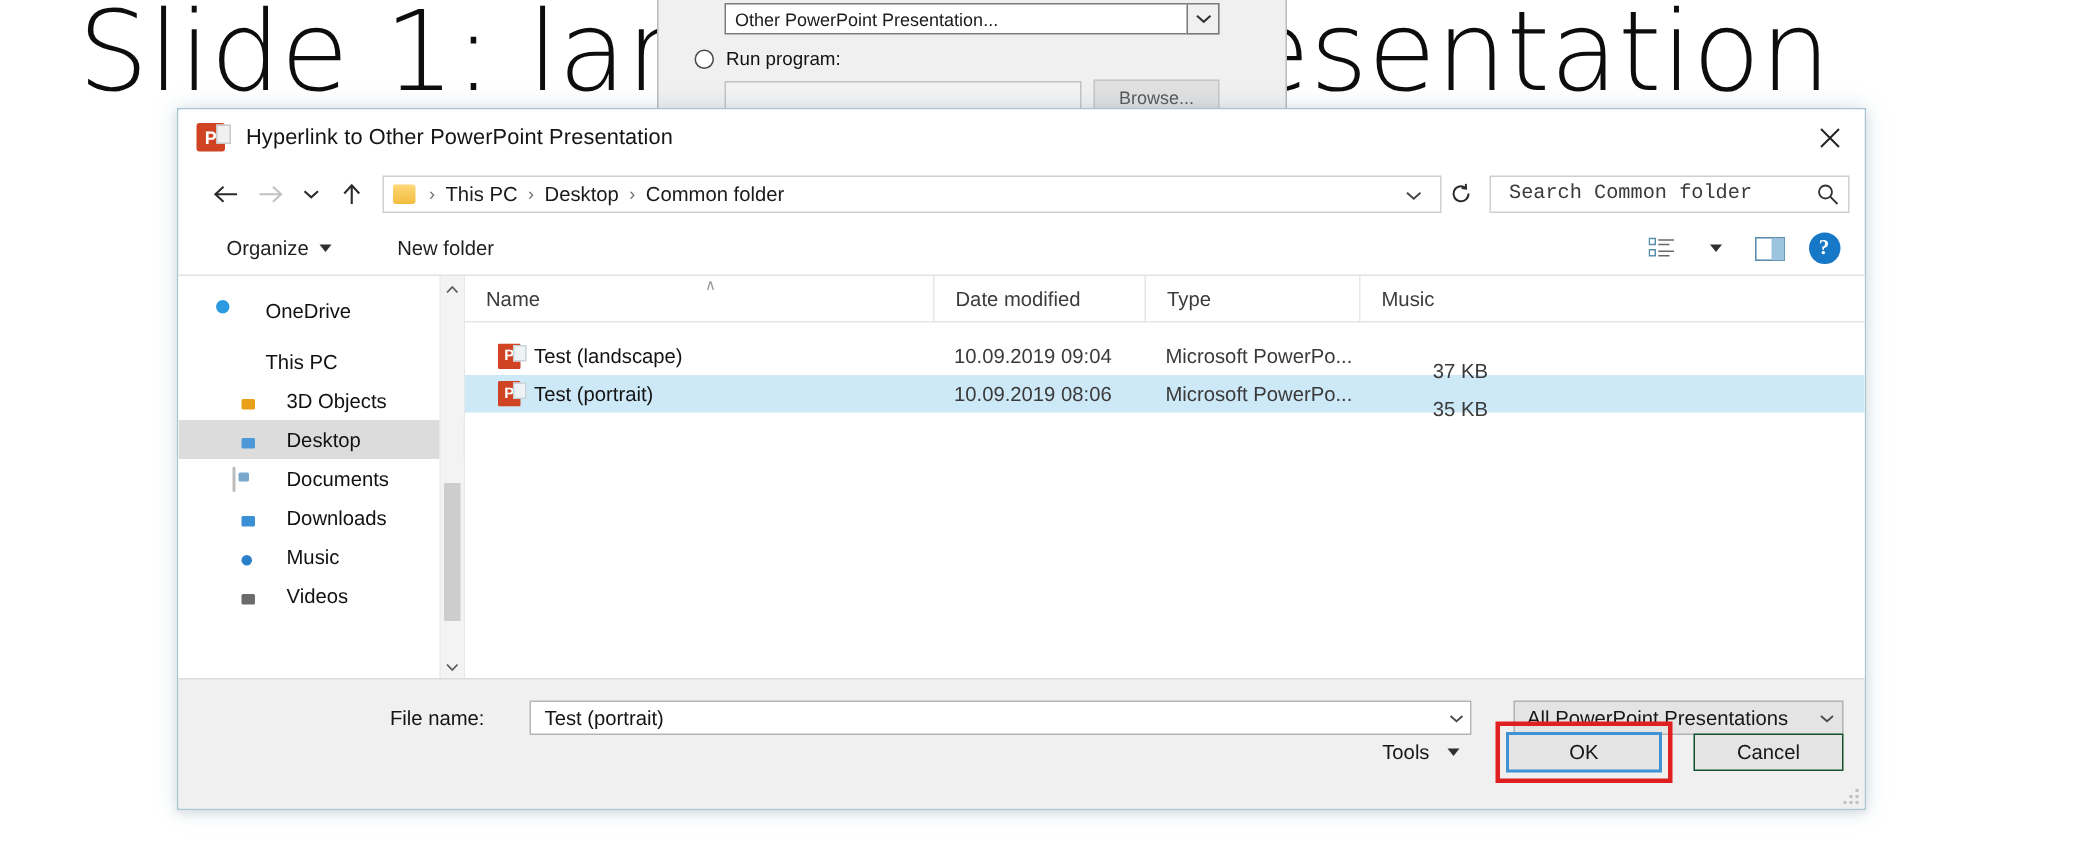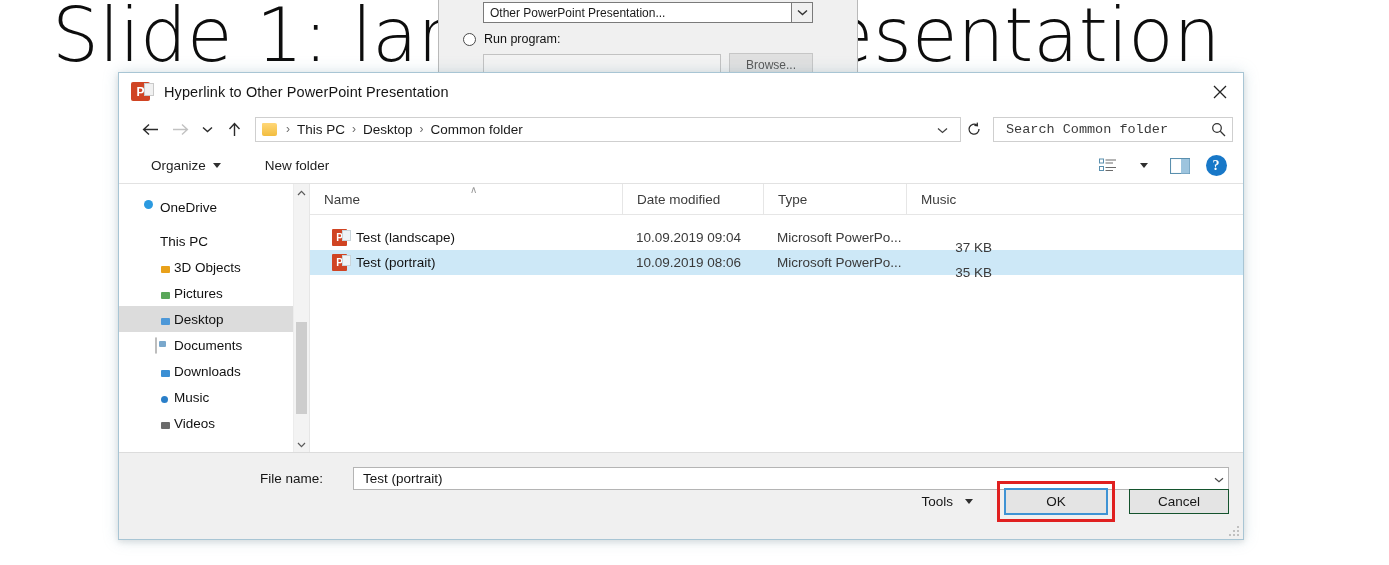--- a/index.html
+++ b/index.html
@@ -315,21 +315,21 @@
   }
   .tree {
     padding-top: 10px;
     font-size: 13.5px;
     color: #111;
   }
   .tree-row {
     display: flex;
     align-items: center;
     height: 26px;
-    gap: 2px;
+    gap: 19px;
     cursor: pointer;
     white-space: nowrap;
   }
   .tree-row.lvl0 { padding-left: 22px; }
   .tree-row.lvl1 { padding-left: 36px; }
   .tree-row.sel { background: #dcdcdc; }
   .t-ico { width: 17px; height: 15px; flex: none; position: relative; }
   .ico-cloud {
     width: 18px; height: 11px;
     background: #2b9ae0;
@@ -695,24 +695,20 @@
             <span>OneDrive</span>
           </div>
           <div class="tree-row lvl0" style="margin-top:8px">
             <span class="t-ico"><span class="ico-pc"></span></span>
             <span>This PC</span>
           </div>
           <div class="tree-row lvl1">
             <span class="t-ico"><span class="ico-folder three"></span></span>
             <span>3D Objects</span>
           </div>
-          <div class="tree-row lvl1">
-            <span class="t-ico"><span class="ico-folder pic"></span></span>
-            <span>Pictures</span>
-          </div>
           <div class="tree-row lvl1 sel">
             <span class="t-ico"><span class="ico-folder"></span></span>
             <span>Desktop</span>
           </div>
           <div class="tree-row lvl1">
             <span class="t-ico"><span class="ico-folder docs"></span></span>
             <span>Documents</span>
           </div>
           <div class="tree-row lvl1">
             <span class="t-ico"><span class="ico-folder dl"></span></span>
@@ -780,20 +776,28 @@
       <div class="fn-row">
         <span class="fn-label">File name:</span>
         <div class="fn-input">
           <input type="text" value="Test (portrait)" style="">
           <span class="mini-chev">
             <svg width="10" height="6" viewBox="0 0 10 6">
                 <path d="M1 1.3 L5 4.8 L9 1.3" stroke="#4a4a4a" stroke-width="1.2" fill="none"></path>
               </svg>
           </span>
         </div>
+        <div class="ft-combo">
+          <span class="lbl">All PowerPoint Presentations</span>
+          <span class="mini-chev">
+            <svg width="10" height="6" viewBox="0 0 10 6">
+                <path d="M1 1.3 L5 4.8 L9 1.3" stroke="#4a4a4a" stroke-width="1.2" fill="none"></path>
+              </svg>
+          </span>
+        </div>
       </div>
 
       <div class="btn-row">
         <span class="tools-btn">
           <span>Tools</span>
           <span class="caret-down"></span>
         </span>
         <span class="ok-wrap">
           <span class="btn ok">OK</span>
         </span>

